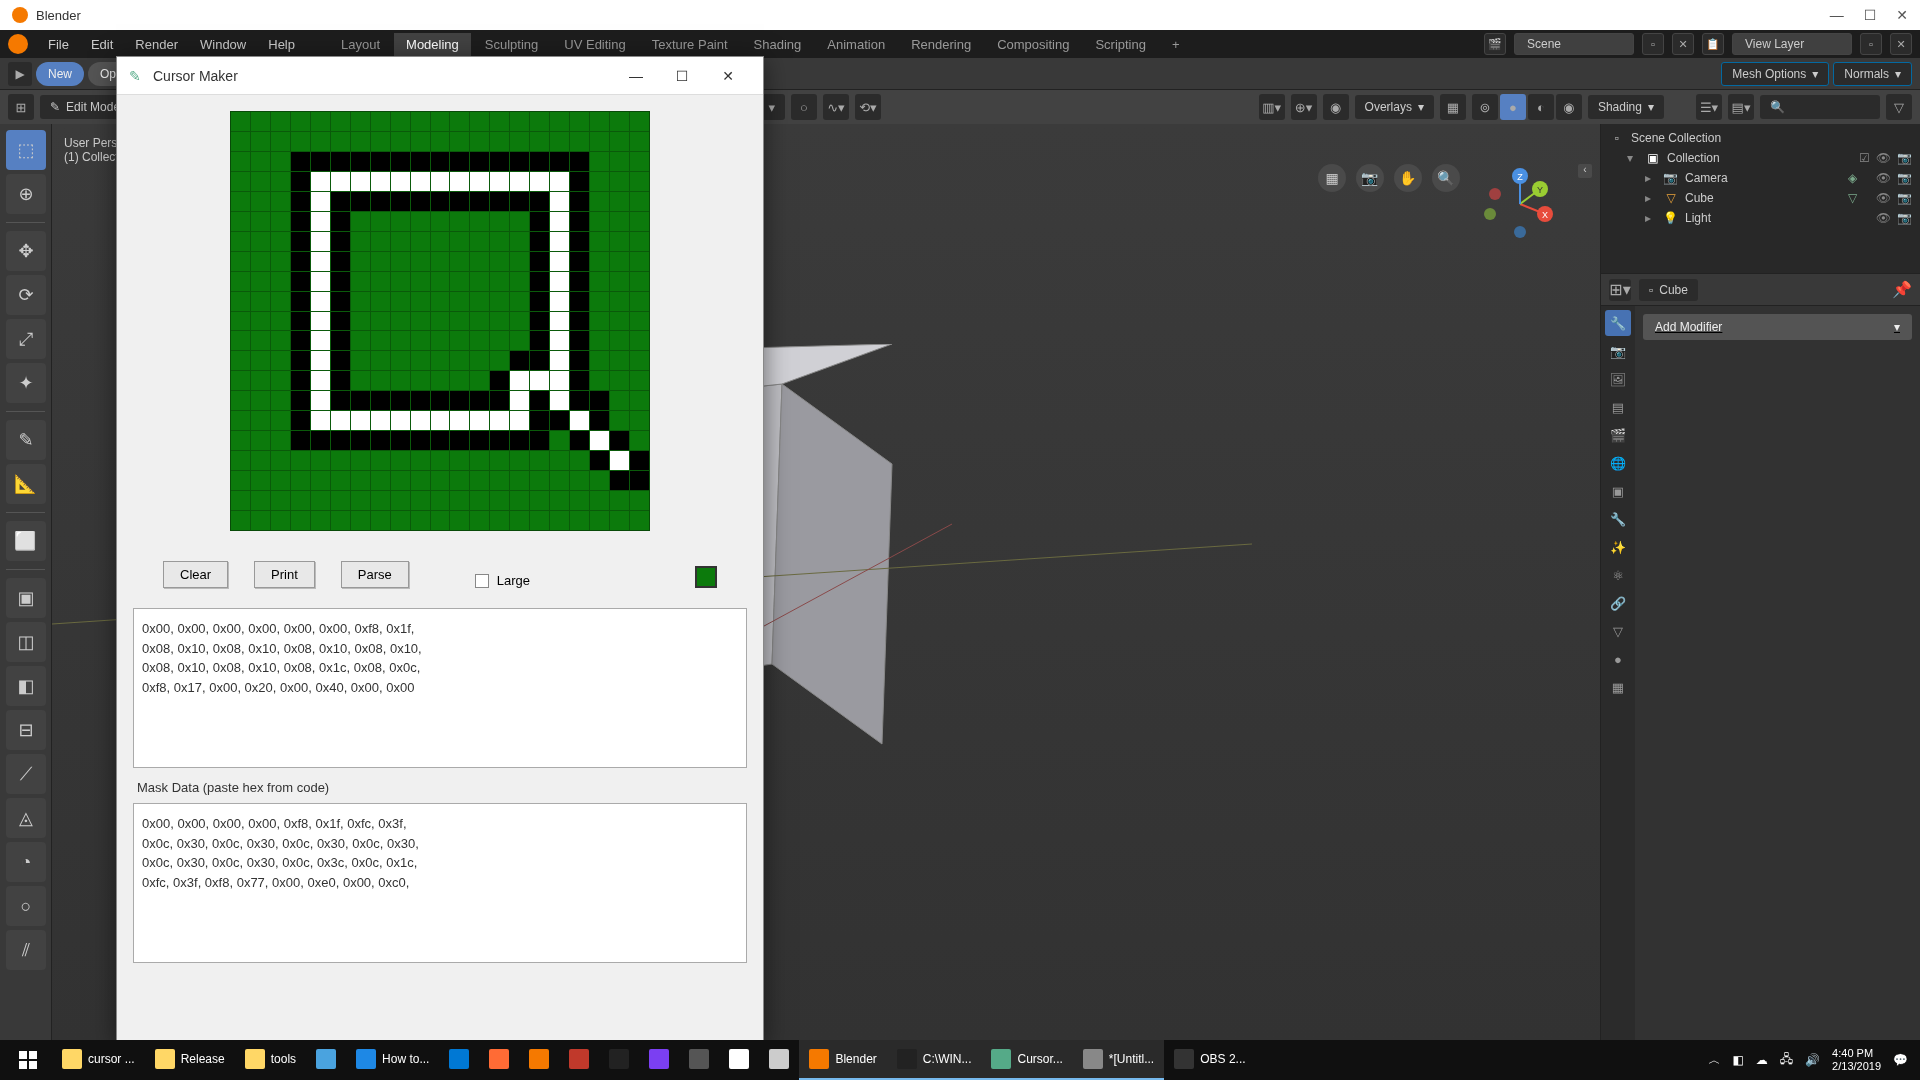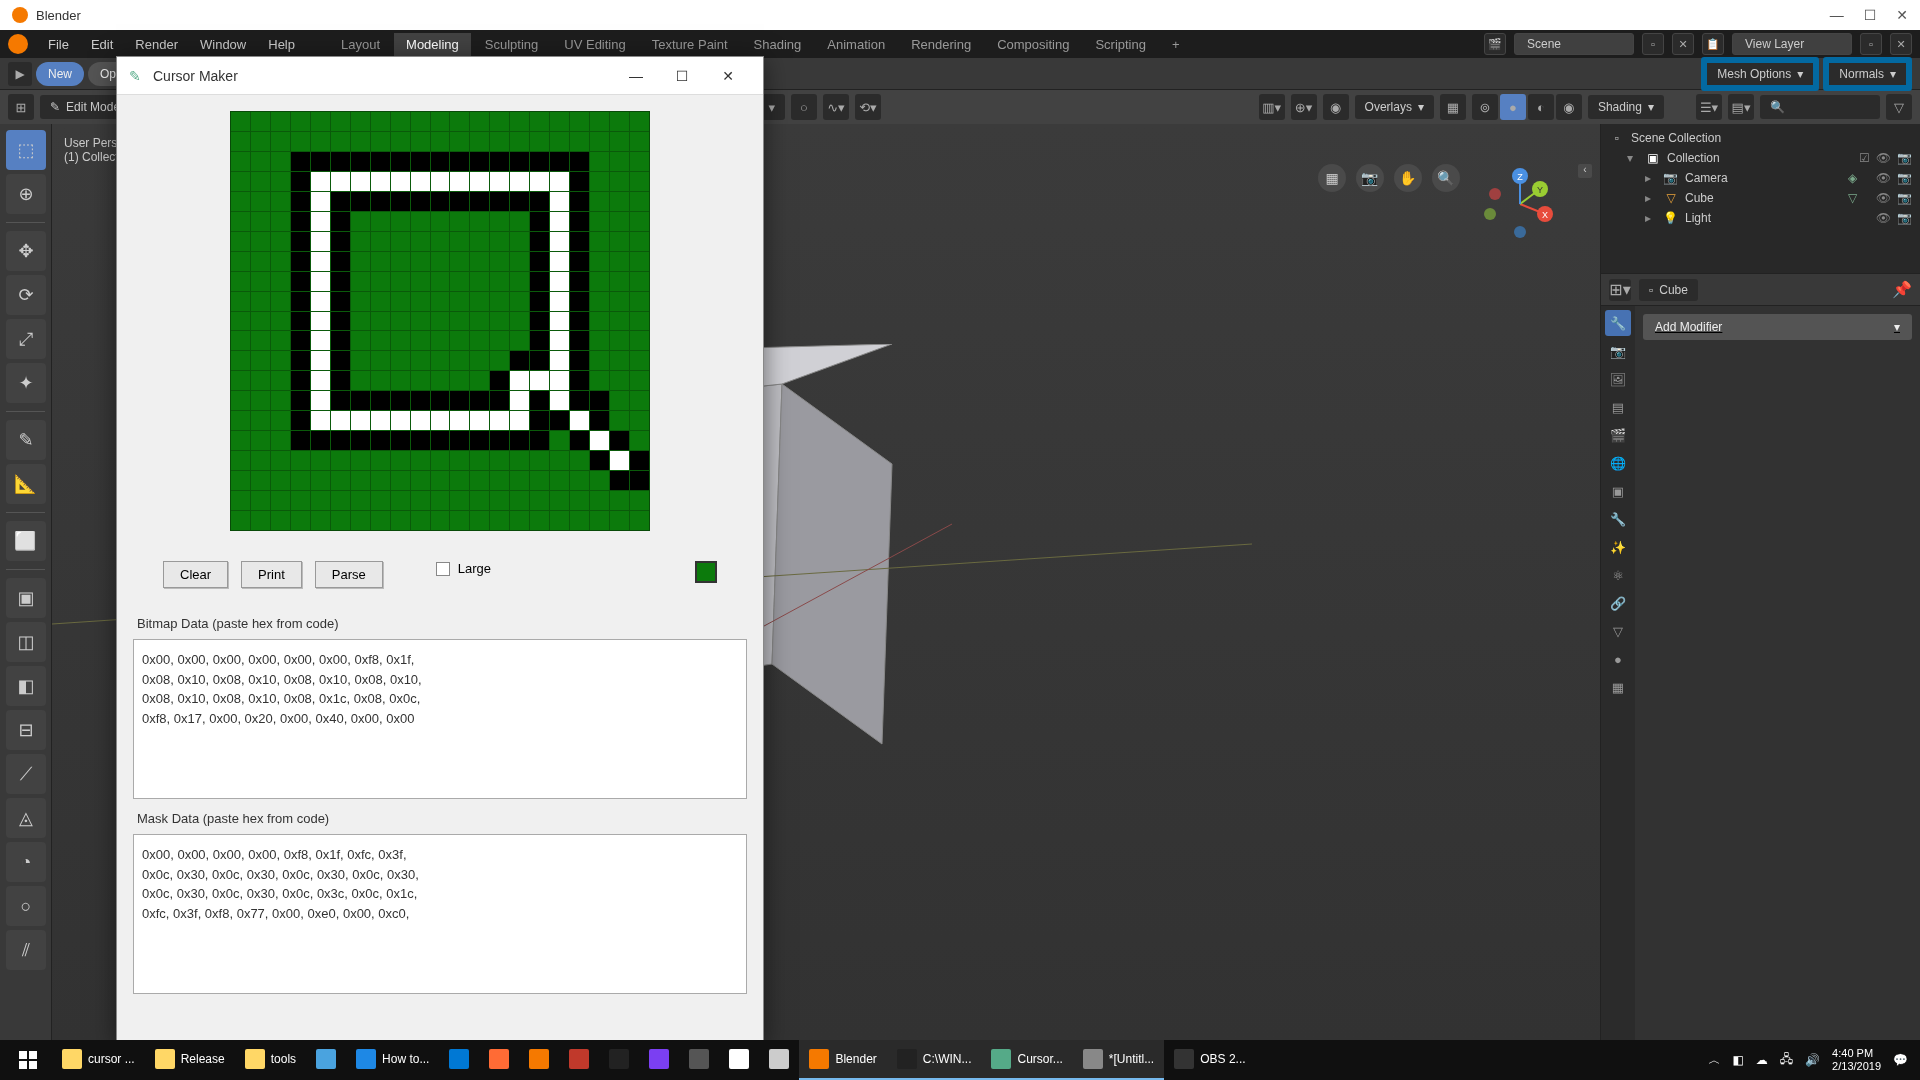--- a/index.html
+++ b/index.html
@@ -19,21 +19,21 @@
 .top-menu .workspace-tab { padding: 4px 12px; color: #999; cursor: pointer; }
 .top-menu .workspace-tab.active { background: #424242; color: #fff; text-align: center; }
 .top-menu .scene-box { margin-left: auto; display: flex; align-items: center; gap: 8px; }
 .top-menu .input-box { background: #404040; border: 1px solid #444; padding: 3px 12px; border-radius: 3px; color: #ccc; font-size: 12px; min-width: 120px; }
 .top-menu .icon-btn { width: 22px; height: 22px; background: #2b2b2b; border: 1px solid #444; border-radius: 3px; display: flex; align-items: center; justify-content: center; color: #aaa; font-size: 11px; }
 
 
 .header-bar { height: 32px; background: #393939; border-bottom: 1px solid #222; display: flex; align-items: center; padding: 0 8px; color: #ccc; font-size: 12px; gap: 4px; }
 .header-bar .btn { background: #545454; padding: 5px 12px; border-radius: 12px; color: #eee; cursor: pointer; }
 .header-bar .btn.primary { background: #5680c2; }
-.header-bar .dropdown { background: #2b2b2b; border: 6px solid #0369a1; padding: 4px 10px; border-radius: 3px; display: flex; align-items: center; gap: 6px; }
+.header-bar .dropdown { background: #2b2b2b; border: 1px solid #0369a1; padding: 4px 10px; border-radius: 3px; display: flex; align-items: center; gap: 6px; }
 .header-bar .icon { width: 24px; height: 24px; background: #2b2b2b; border-radius: 3px; display: flex; align-items: center; justify-content: center; color: #aaa; }
 .header-bar .spacer { flex: 1; }
 
 
 .sub-header { height: 34px; background: #424242; display: flex; align-items: center; padding: 0 8px; gap: 6px; color: #ccc; font-size: 12px; }
 .sub-header .icon-group { display: flex; gap: 2px; }
 .sub-header .tool-icon { width: 26px; height: 26px; background: #2b2b2b; border-radius: 3px; display: flex; align-items: center; justify-content: center; color: #aaa; font-size: 13px; }
 .sub-header .dropdown { background: #2b2b2b; padding: 5px 10px; border-radius: 3px; display: flex; align-items: center; gap: 6px; }
 
 
@@ -85,21 +85,21 @@
 .dialog-title .dicon { width: 16px; height: 16px; margin-right: 8px; color: #5a8; }
 .dialog-title .dcontrols { margin-left: auto; display: flex; }
 .dialog-title .dcontrols span { width: 46px; height: 32px; display: flex; align-items: center; justify-content: center; color: #333; cursor: pointer; font-size: 14px; }
 
 .dialog-body { padding: 16px; flex: 1; overflow: auto; }
 .pixel-grid { width: 420px; height: 420px; margin: 0 auto 20px auto; background: #0a5a0a; display: grid; grid-template-columns: repeat(21, 1fr); grid-template-rows: repeat(21, 1fr); gap: 1px; border: 1px solid #084a08; }
 .pixel-grid .px { background: #0c7a0c; }
 .pixel-grid .px.black { background: #000; }
 .pixel-grid .px.white { background: #fff; }
 
-.dialog-controls { display: flex; align-items: flex-start; gap: 13px; padding: 10px 30px 20px 30px; }
+.dialog-controls { display: flex; align-items: flex-end; gap: 26px; padding: 10px 30px 20px 30px; }
 .dlg-btn { background: #e8e8e8; border: 1px solid #999; padding: 5px 16px; font-size: 13px; cursor: pointer; box-shadow: 1px 1px 0 #bbb; }
 .dlg-check { display: flex; align-items: center; gap: 8px; font-size: 13px; margin-left: 40px; }
 .dlg-check .cb { width: 14px; height: 14px; border: 1px solid #888; background: #fff; }
 .color-swatch { width: 22px; height: 22px; background: #0c7a0c; border: 2px solid #333; margin-left: auto; }
 
 .field-label { font-size: 13px; color: #333; margin: 8px 4px; }
 .hex-textarea { width: 100%; height: 160px; border: 1px solid #aaa; background: #fff; padding: 10px 8px; font-family: "Segoe UI", sans-serif; font-size: 13px; color: #333; resize: none; line-height: 1.5; }
 
 
 .taskbar { position: absolute; bottom: 0; left: 0; width: 1920px; height: 40px; background: #101010; display: flex; align-items: center; padding: 0 4px; }
@@ -823,21 +823,20 @@
     <div class="dialog-controls">
       <button class="dlg-btn">Clear</button>
       <button class="dlg-btn">Print</button>
       <button class="dlg-btn">Parse</button>
       <label class="dlg-check">
         <span class="cb"></span>
         <span>Large</span>
       </label>
       <div class="color-swatch"></div>
     </div>
-    <div class="field-label">Bitmap Data (paste hex from code)</div>
     <textarea class="hex-textarea" style="">0x00, 0x00, 0x00, 0x00, 0x00, 0x00, 0xf8, 0x1f,
 0x08, 0x10, 0x08, 0x10, 0x08, 0x10, 0x08, 0x10,
 0x08, 0x10, 0x08, 0x10, 0x08, 0x1c, 0x08, 0x0c,
 0xf8, 0x17, 0x00, 0x20, 0x00, 0x40, 0x00, 0x00</textarea>
     <div class="field-label">Mask Data (paste hex from code)</div>
     <textarea class="hex-textarea" style="">0x00, 0x00, 0x00, 0x00, 0xf8, 0x1f, 0xfc, 0x3f,
 0x0c, 0x30, 0x0c, 0x30, 0x0c, 0x30, 0x0c, 0x30,
 0x0c, 0x30, 0x0c, 0x30, 0x0c, 0x3c, 0x0c, 0x1c,
 0xfc, 0x3f, 0xf8, 0x77, 0x00, 0xe0, 0x00, 0xc0,</textarea>
   </div>

